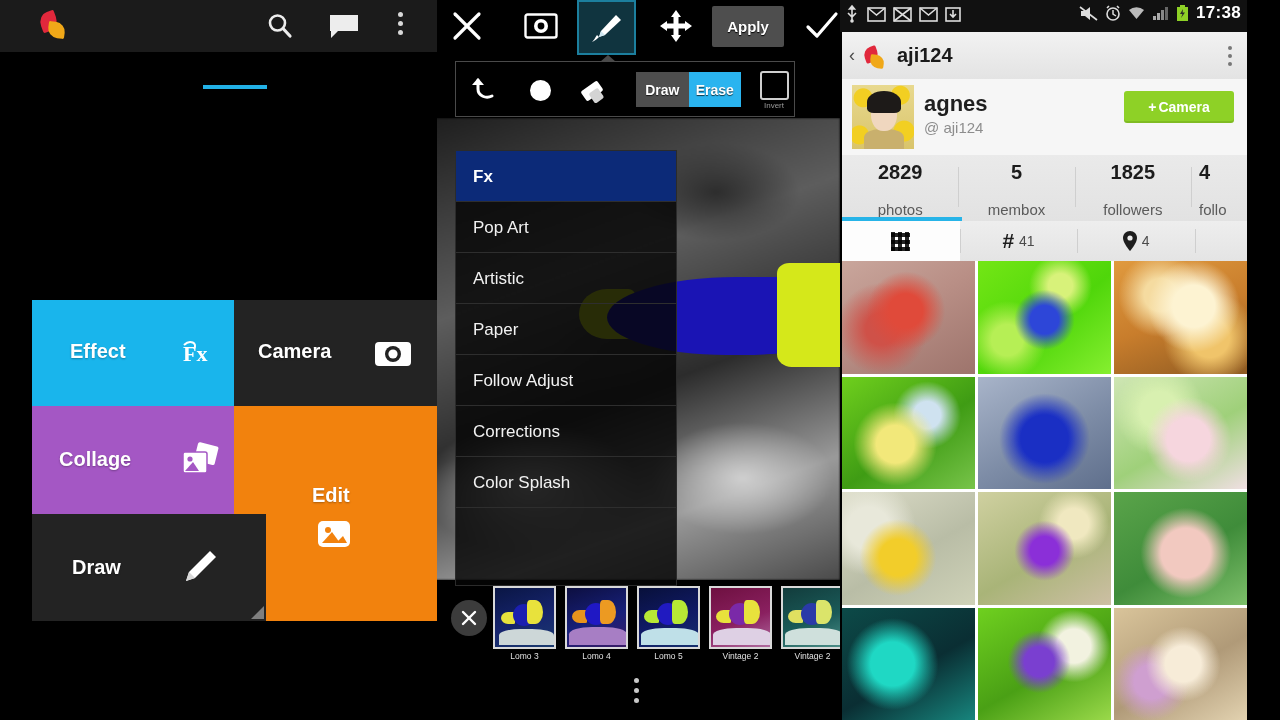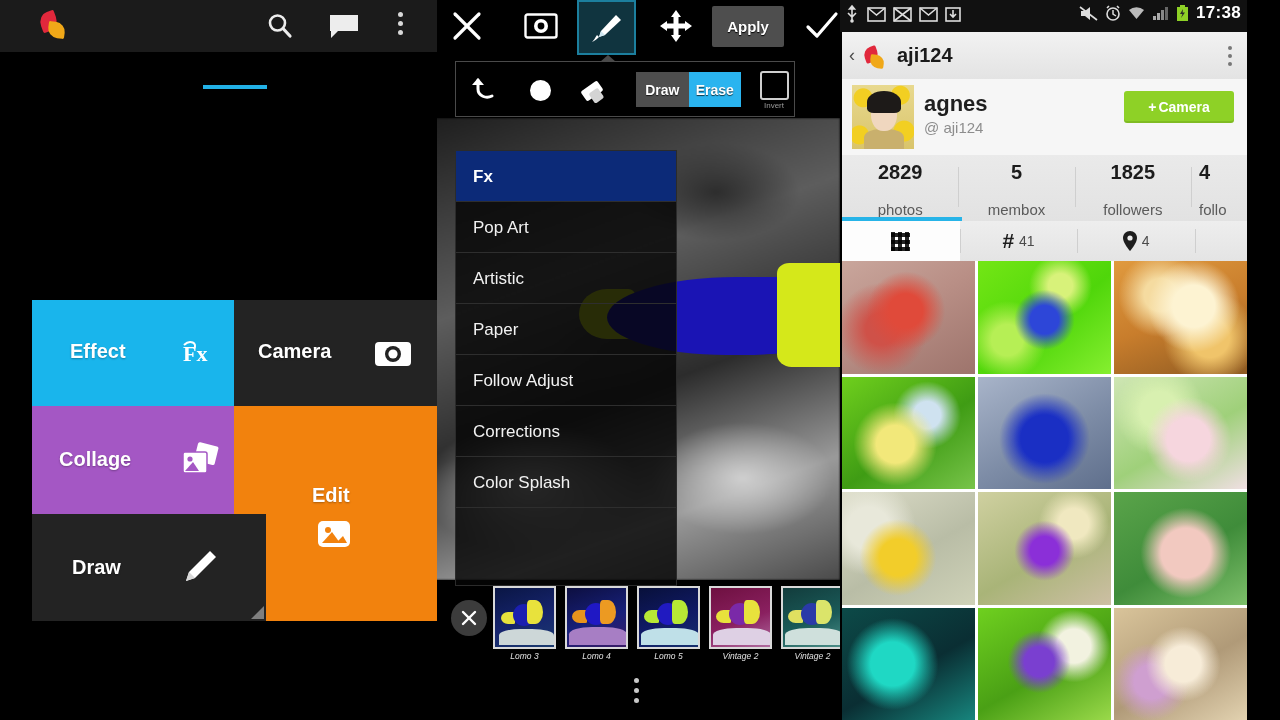--- a/index.html
+++ b/index.html
@@ -122,21 +122,21 @@
                border-radius:10% 48% 46% 12%;}
   .fish-tail{position:absolute;left:-28px;top:26px;width:56px;height:50px;background:#c9dd14;
              border-radius:50% 12% 12% 50%;}
 
   .p2-list{position:absolute;left:18px;top:150px;width:222px;height:436px;
            background:rgba(5,5,5,.82);border:1px solid #2b2b2b;box-sizing:border-box;}
   .p2-li{height:51px;line-height:51px;padding-left:17px;color:#f2f2f2;font-size:17px;
          border-bottom:1px solid #2e2e2e;box-sizing:border-box;}
   .p2-li.sel{background:#0c2a78;color:#fff;font-weight:bold;}
 
-  .p2-tray{position:absolute;left:0;top:586px;width:403px;height:86px;font-style:italic;}
+  .p2-tray{position:absolute;left:0;top:586px;width:403px;height:86px;}
   .p2-trayX{position:absolute;left:14px;top:14px;width:36px;height:36px;
             background:#3c3c3c;border-radius:50%;}
   .p2-thumbs{position:absolute;left:56px;top:0;width:347px;height:86px;display:flex;gap:9px;}
   .thm{width:63px;}
   .thm-img{width:63px;height:63px;border:2px solid #d9d9d9;box-sizing:border-box;position:relative;overflow:hidden;}
   .thm-cap{font-size:8.5px;color:#e2e2e2;text-align:center;margin-top:2px;}
   .tf{position:absolute;}
   .p2-odots{position:absolute;left:632px;top:678px;width:8px;height:30px;}
   .p2-odots .d{width:5px;height:5px;background:#c8c8c8;border-radius:50%;margin:0 auto 5px;}
 

